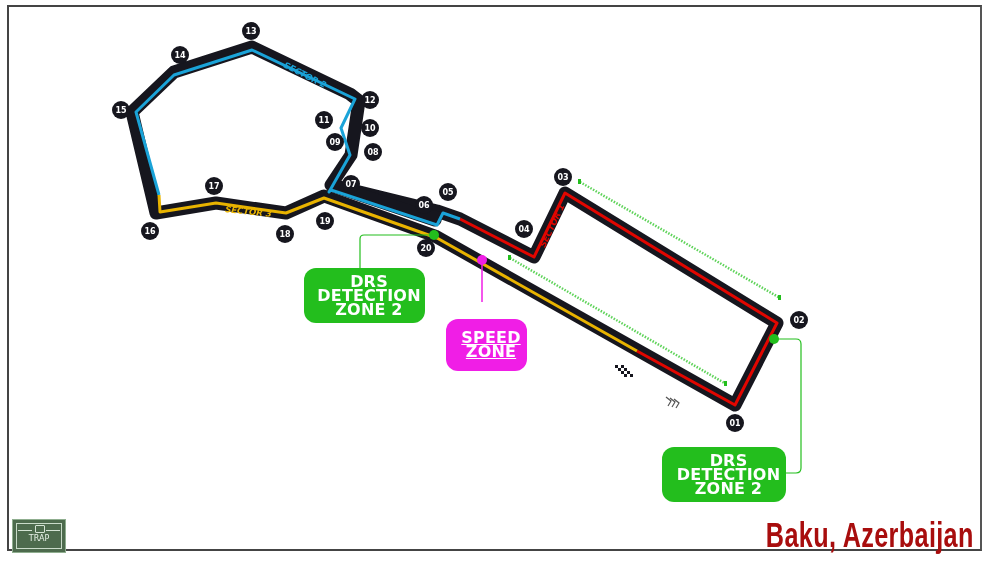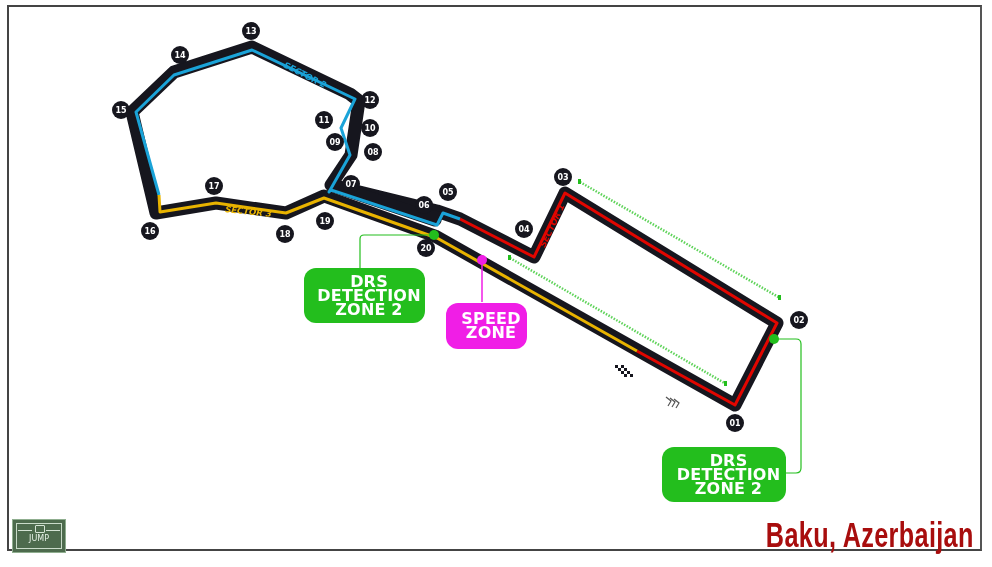--- a/index.html
+++ b/index.html
@@ -159,31 +159,31 @@
         <text class="turn" x="426" y="251" text-anchor="middle">20</text>
       </g>
   </g>
 </svg>
 
 <div class="callout drs" style="left:304px;top:268px;width:112px;height:55px;">
   <span>DRS</span>
   <span>DETECTION</span>
   <span>ZONE 2</span>
 </div>
-<div class="callout speed" style="left:446px;top:303px;width:72px;height:46px;">
+<div class="callout speed" style="left:446px;top:319px;width:72px;height:52px;text-decoration:underline;">
   <span>SPEED</span>
   <span>ZONE</span>
 </div>
 <div class="callout drs" style="left:662px;top:447px;width:115px;height:55px;">
   <span>DRS</span>
   <span>DETECTION</span>
   <span>ZONE 2</span>
 </div>
 
 <div class="title">Baku, Azerbaijan</div>
 
 <div class="jump">
   <div class="inner"></div>
   <div class="line" style="left:5px;width:14px;"></div>
   <div class="line" style="right:5px;width:14px;"></div>
   <div class="ico"></div>
-  <div class="lbl">JUMP</div>
+  <div class="lbl">TRAP</div>
 </div>
 
 </body></html>

